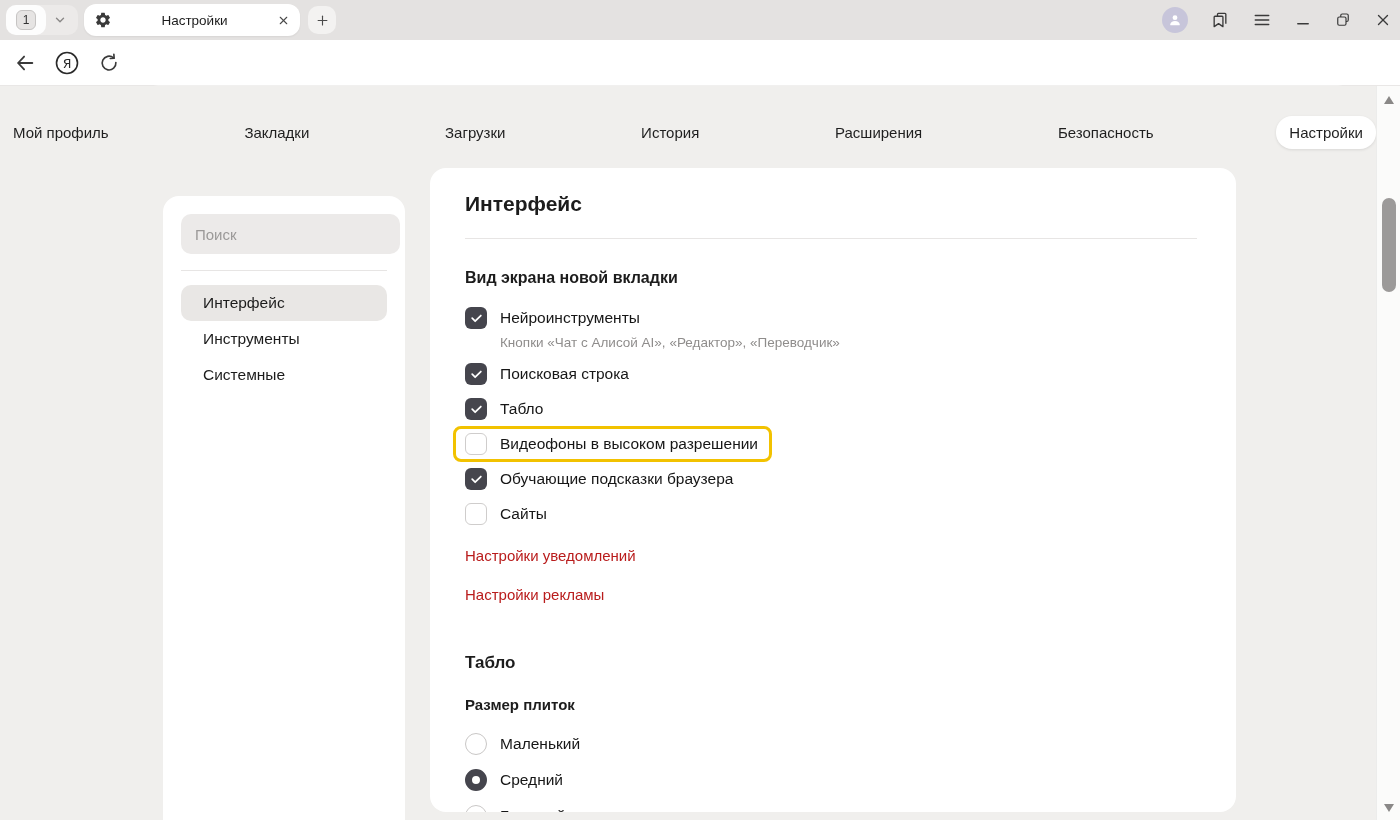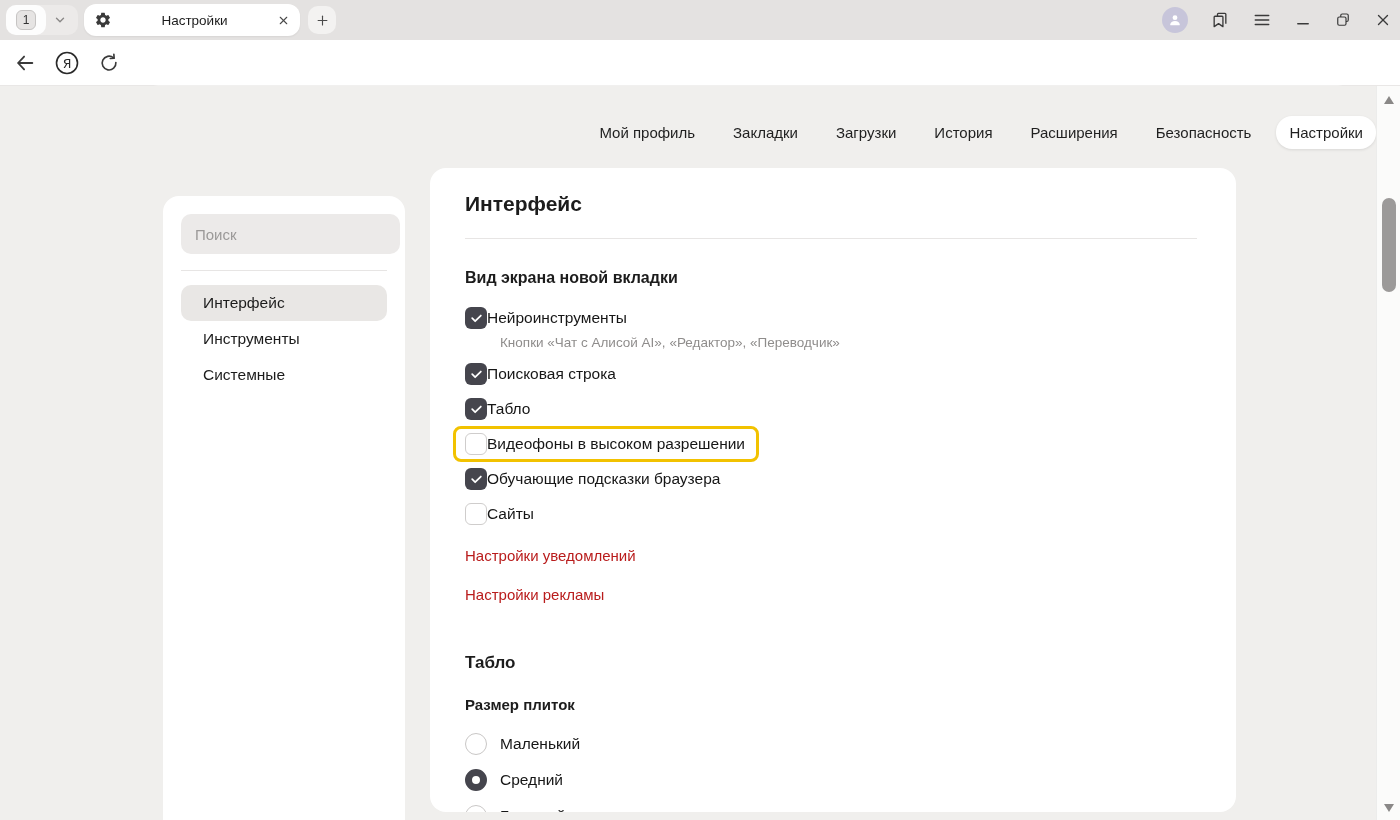--- a/index.html
+++ b/index.html
@@ -27,21 +27,21 @@
   .toolbar .nav-icons { display:flex; align-items:center; gap:18px; padding-left:14px; }
   .addressbar { position:absolute; left:148px; top:45px; width:1200px; height:36px; background:#f1f0ef; border-radius:10px; display:flex; align-items:center; padding:0 12px; }
   .addr-value { font-size:15px; color:#1c1c1c; margin-left:9px; }
   .addr-page-title { position:absolute; left:355px; width:240px; text-align:center; font-size:15px; color:#1c1c1c; }
   .addr-right { position:absolute; right:12px; display:flex; align-items:center; gap:18px; }
   .dl-btn { position:absolute; right:12px; top:50px; }
 
   
   .content { position:absolute; top:86px; left:0; right:0; bottom:0; background:#f0efed; }
 
-  .settings-nav { position:absolute; top:30px; left:0; width:1376px; display:flex; justify-content:flex-end; align-items:center; gap:12px; }
+  .settings-nav { position:absolute; top:30px; left:0; width:1376px; display:flex; justify-content:space-between; align-items:center; gap:12px; }
   .settings-nav .nav-tab { font-size:15px; color:#1f1f1f; padding:8px 13px; border-radius:16px; cursor:pointer; white-space:nowrap; }
   .settings-nav .nav-tab.active { background:#ffffff; box-shadow:0 1px 3px rgba(0,0,0,.10); }
 
   .card { position:absolute; top:82px; background:#ffffff; border-radius:16px; }
   .sidebar-card { left:163px; width:242px; height:644px;margin-top:28px; }
   .main-card { left:430px; width:806px; height:644px; overflow:hidden; }
 
   
   .search-input { margin:18px 18px 0 18px; width:219px; height:40px; background:#eceae9; border:none; border-radius:10px; padding:0 14px; font-size:15px; font-family:inherit; color:#1c1c1c; outline:none; }
   .search-input::placeholder { color:#9b9998; }
@@ -49,21 +49,21 @@
   .sidebar-list { margin-top:14px; }
   .sidebar-item { margin:0 18px; padding:9px 22px; font-size:15.5px; color:#1c1c1c; border-radius:10px; cursor:pointer; }
   .sidebar-item.selected { background:#e9e7e5; }
 
   
   .main-inner { padding:24px 39px 0 35px; }
   .page-title { font-size:21px; font-weight:600; color:#1c1c1c; }
   .main-divider { margin-top:22px; border-top:1px solid #e7e5e4; }
   .section-heading { margin-top:30px; font-size:16px; font-weight:700; color:#1c1c1c; }
   .check-list { margin-top:20px; }
-  .check-row { display:flex; align-items:center; margin-bottom:13px; cursor:pointer; }
+  .check-row { display:flex; align-items:center; gap:13px; margin-bottom:13px; cursor:pointer; }
   .checkbox { width:22px; height:22px; border-radius:6px; flex:0 0 auto; display:flex; align-items:center; justify-content:center; }
   .checkbox.checked { background:#45454d; }
   .checkbox.unchecked { background:#ffffff; border:1.5px solid #cfcdcc; }
   .check-label { font-size:15.5px; color:#161616; }
   .check-sub { margin:-7px 0 13px 35px; font-size:13.5px; color:#8f8d8c; }
   .hl-row { display:inline-flex; border:3px solid #f2c200; border-radius:8px; padding:4px 11px 4px 9px; margin:-7px 0 6px -12px; }
   .hl-row .check-row { margin-bottom:0; }
   .settings-link { display:block; margin-top:22px; font-size:15px; color:#b91c1c; text-decoration:none; cursor:pointer; width:fit-content; }
   .section2-heading { margin-top:50px; font-size:17px; font-weight:700; }
   .subsection-heading { margin-top:23px; font-size:15px; font-weight:700; }

